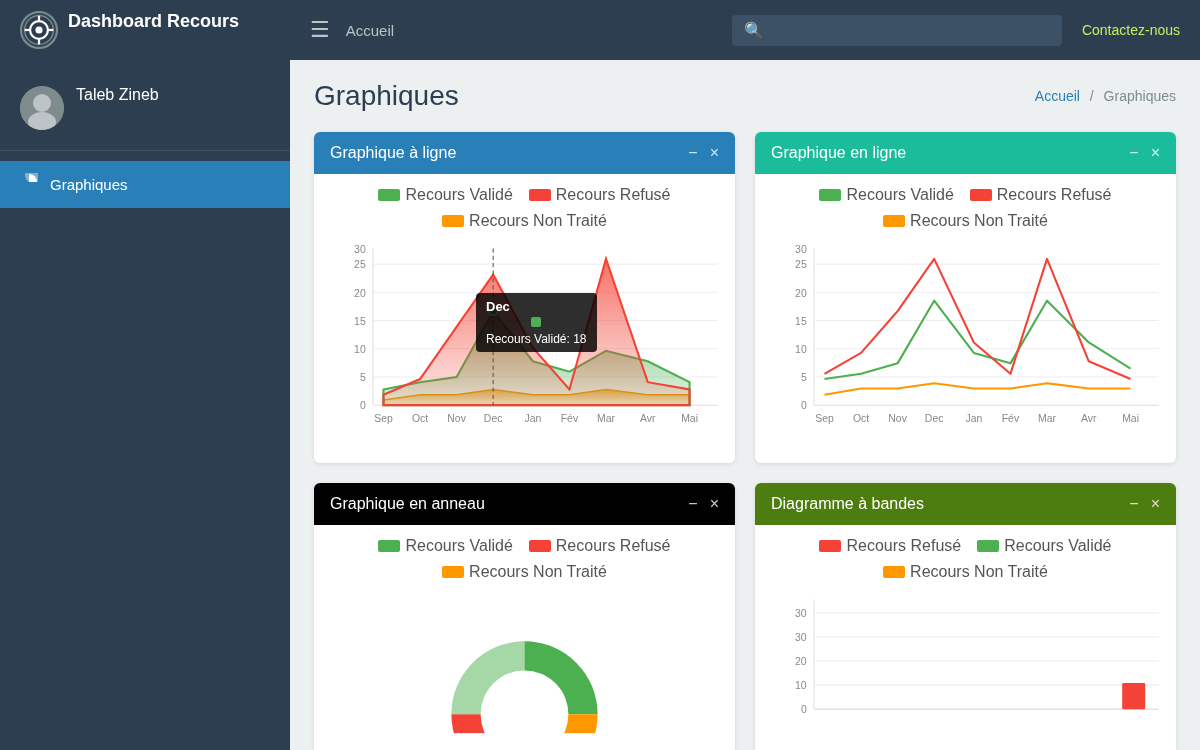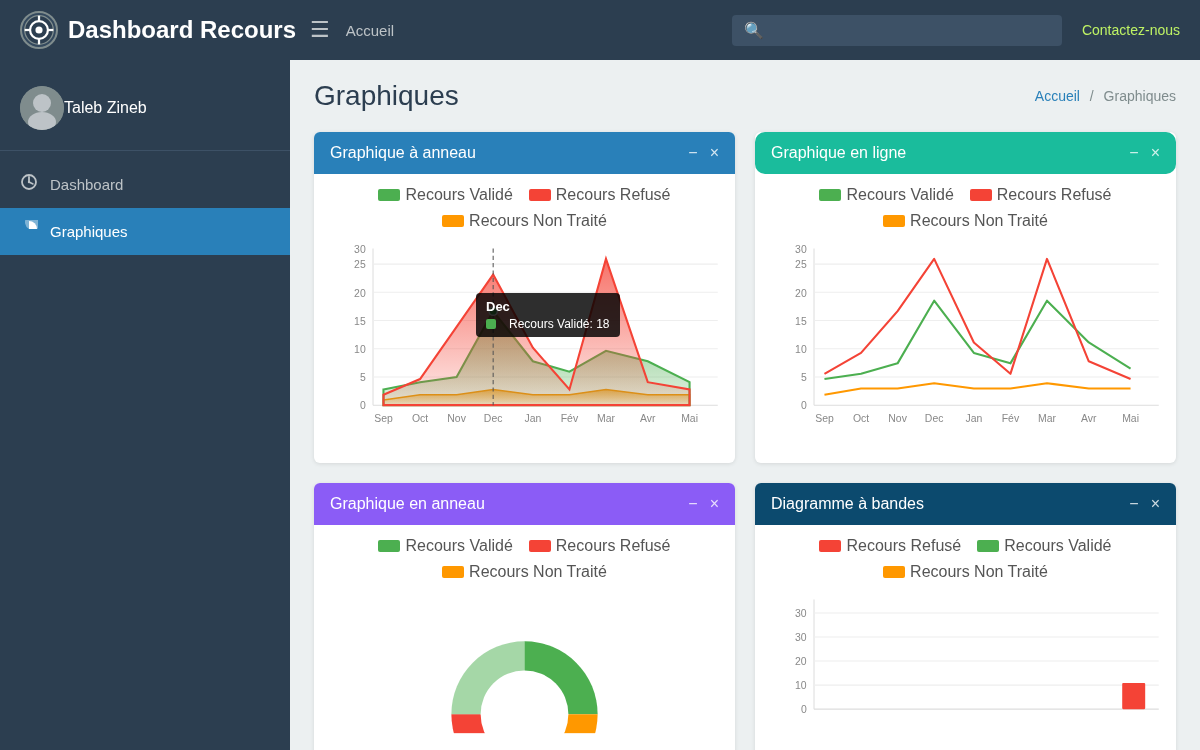--- a/index.html
+++ b/index.html
@@ -10,24 +10,23 @@
       background: #2c3e50;
       height: 60px;
       display: flex;
       align-items: center;
       padding: 0 20px;
       flex-shrink: 0;
       z-index: 10;
     }
     .topnav-logo {
       display: flex;
-      align-items: center;
       gap: 10px;
       color: white;
-      font-size: 24px;
+      font-size: 18px;
       font-weight: bold;
       width: 290px;
     }
     .logo-circle {
       width: 38px;
       height: 38px;
       border-radius: 50%;
       background: #34495e;
       border: 2px solid #7f8c8d;
       display: flex;
@@ -82,21 +81,21 @@
     .sidebar {
       width: 290px;
       background: #2c3e50;
       flex-shrink: 0;
       display: flex;
       flex-direction: column;
       padding-top: 10px;
     }
     .sidebar-user {
       display: flex;
-      align-items: center;
+      gap: 12px;
       padding: 16px 20px 20px;
       border-bottom: 1px solid #3d5166;
     }
     .user-avatar {
       width: 44px;
       height: 44px;
       border-radius: 50%;
       background: #7f8c8d;
       display: flex;
       align-items: center;
@@ -170,23 +169,23 @@
     .chart-header {
       display: flex;
       align-items: center;
       justify-content: space-between;
       padding: 12px 16px;
       color: white;
       font-size: 16px;
       font-weight: 500;
     }
     .chart-header-blue { background: #2980b9; }
-    .chart-header-teal { background: #1abc9c; border-radius: 10px; }
-    .chart-header-red { background: #8b5cf6; gap: 7px; }
-    .chart-header-green { background: #0c4a6e; }
+    .chart-header-teal { background: #1abc9c; }
+    .chart-header-red { background: #000000; gap: 7px; }
+    .chart-header-green { background: #4d7c0f; }
     .chart-header-actions {
       display: flex;
       gap: 12px;
     }
     .chart-action {
       cursor: pointer;
       font-size: 16px;
       color: rgba(255,255,255,0.8);
     }
     .chart-body {
@@ -220,21 +219,21 @@
       position: absolute;
       background: rgba(0,0,0,0.82);
       color: white;
       border-radius: 4px;
       padding: 6px 10px;
       font-size: 12px;
       pointer-events: none;
       z-index: 10;
     }
     .tooltip-title { font-weight: bold; font-size: 13px; margin-bottom: 3px; }
-    .tooltip-row { display: flex; align-items: center; gap: 13px; }
+    .tooltip-row { display: flex; align-items: center; gap: 5px; flex-direction: column; }
     .tooltip-dot { width: 10px; height: 10px; border-radius: 2px; }
 
     
     .chart-svg-wrap {
       position: relative;
     }
 
     svg text {
       font-family: 'Segoe UI', Arial, sans-serif;
     }
@@ -272,31 +271,20 @@
       <div class="user-avatar">
         <svg viewBox="0 0 44 44" width="44" height="44">
           <circle cx="22" cy="22" r="22" fill="#7f8c8d"></circle>
           <circle cx="22" cy="17" r="9" fill="#bdc3c7"></circle>
           <ellipse cx="22" cy="36" rx="14" ry="10" fill="#bdc3c7"></ellipse>
         </svg>
       </div>
       <span class="sidebar-username">Taleb Zineb</span>
     </div>
     <nav class="sidebar-nav">
-      <div class="sidebar-item">
-        <span class="sidebar-item-icon">
-          <svg width="18" height="18" viewBox="0 0 18 18" fill="none">
-            <circle cx="9" cy="9" r="7" stroke="#bdc3c7" stroke-width="1.8" fill="none"></circle>
-            <path d="M9 9 L9 4" stroke="#bdc3c7" stroke-width="1.8" stroke-linecap="round"></path>
-            <path d="M9 9 L13 11" stroke="#bdc3c7" stroke-width="1.5" stroke-linecap="round"></path>
-            <circle cx="9" cy="9" r="1.2" fill="#bdc3c7"></circle>
-          </svg>
-        </span>
-        <span>Dashboard</span>
-      </div>
       <div class="sidebar-item active">
         <span class="sidebar-item-icon">
           <svg width="18" height="18" viewBox="0 0 18 18">
             <path d="M9 1 A8 8 0 0 1 17 9 L9 9 Z" fill="white"></path>
             <path d="M9 9 A8 8 0 1 1 17 9 Z" fill="rgba(255,255,255,0.4)"></path>
           </svg>
         </span>
         <span>Graphiques</span>
       </div>
     </nav>
@@ -309,21 +297,21 @@
         <a>Accueil</a>
         <span class="breadcrumb-sep">/</span>
         <span>Graphiques</span>
       </div>
     </div>
 
     <div class="charts-grid">
 
       <div class="chart-card">
         <div class="chart-header chart-header-blue">
-          <span>Graphique à anneau</span>
+          <span>Graphique à ligne</span>
           <div class="chart-header-actions">
             <span class="chart-action">−</span>
             <span class="chart-action">×</span>
           </div>
         </div>
         <div class="chart-body">
           <div class="chart-legend">
             <div class="legend-item">
               <div class="legend-box" style="background:#4caf50;"></div>
               <span>Recours Validé</span>

